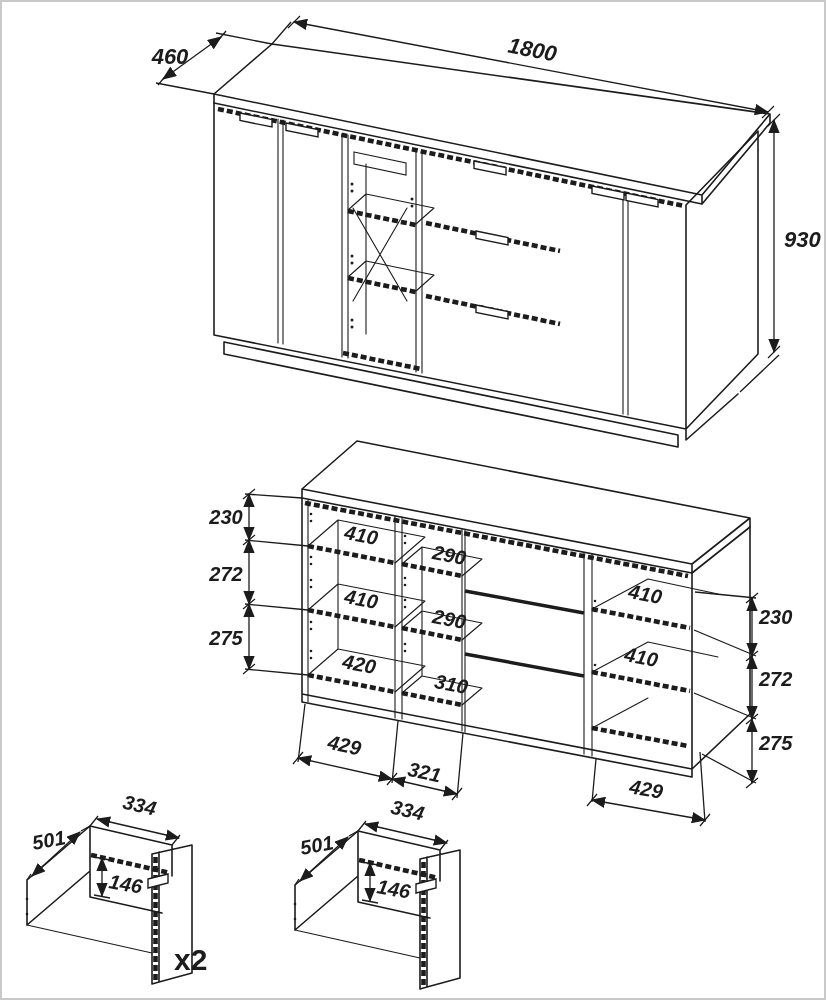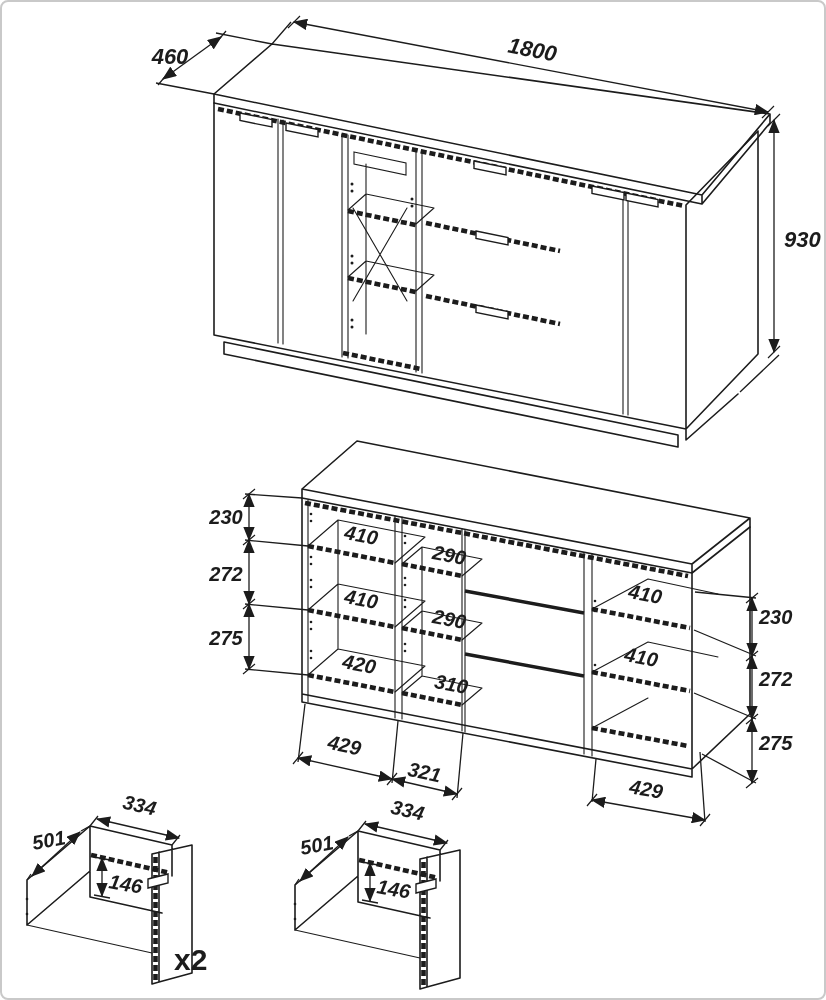--- a/index.html
+++ b/index.html
@@ -1,19 +1,19 @@
 <!DOCTYPE html>
 <html><head>
 <meta charset="utf-8">
 <style>
   html,body{margin:0;padding:0;background:#ffffff;}
   .canvas{
     position:relative;width:826px;height:1000px;background:#ffffff;
     font-family:"Liberation Sans", sans-serif;overflow:hidden;
-    border:2px solid #c9c9c9;border-radius:8px;box-sizing:border-box;
+    border:2px solid #c9c9c9;border-radius:0;box-sizing:border-box;
   }
   svg{position:absolute;left:0;top:0;}
   .st{stroke:#1c1c1c;stroke-width:1.6;fill:none;stroke-linecap:round;stroke-linejoin:round;}
   .thin{stroke:#1c1c1c;stroke-width:1.1;fill:none;stroke-linecap:round;}
   .hatch{stroke:#1c1c1c;stroke-width:4.6;fill:none;stroke-dasharray:6 3;stroke-linecap:butt;}
   .thick{stroke:#1c1c1c;stroke-width:3.4;fill:none;stroke-linecap:butt;}
   .dim{stroke:#1c1c1c;stroke-width:1.3;fill:none;}
   .tick{stroke:#1c1c1c;stroke-width:1.2;fill:none;}
   .dot{fill:#1c1c1c;}
   .handle{fill:#ffffff;stroke:#1c1c1c;stroke-width:1.4;}

